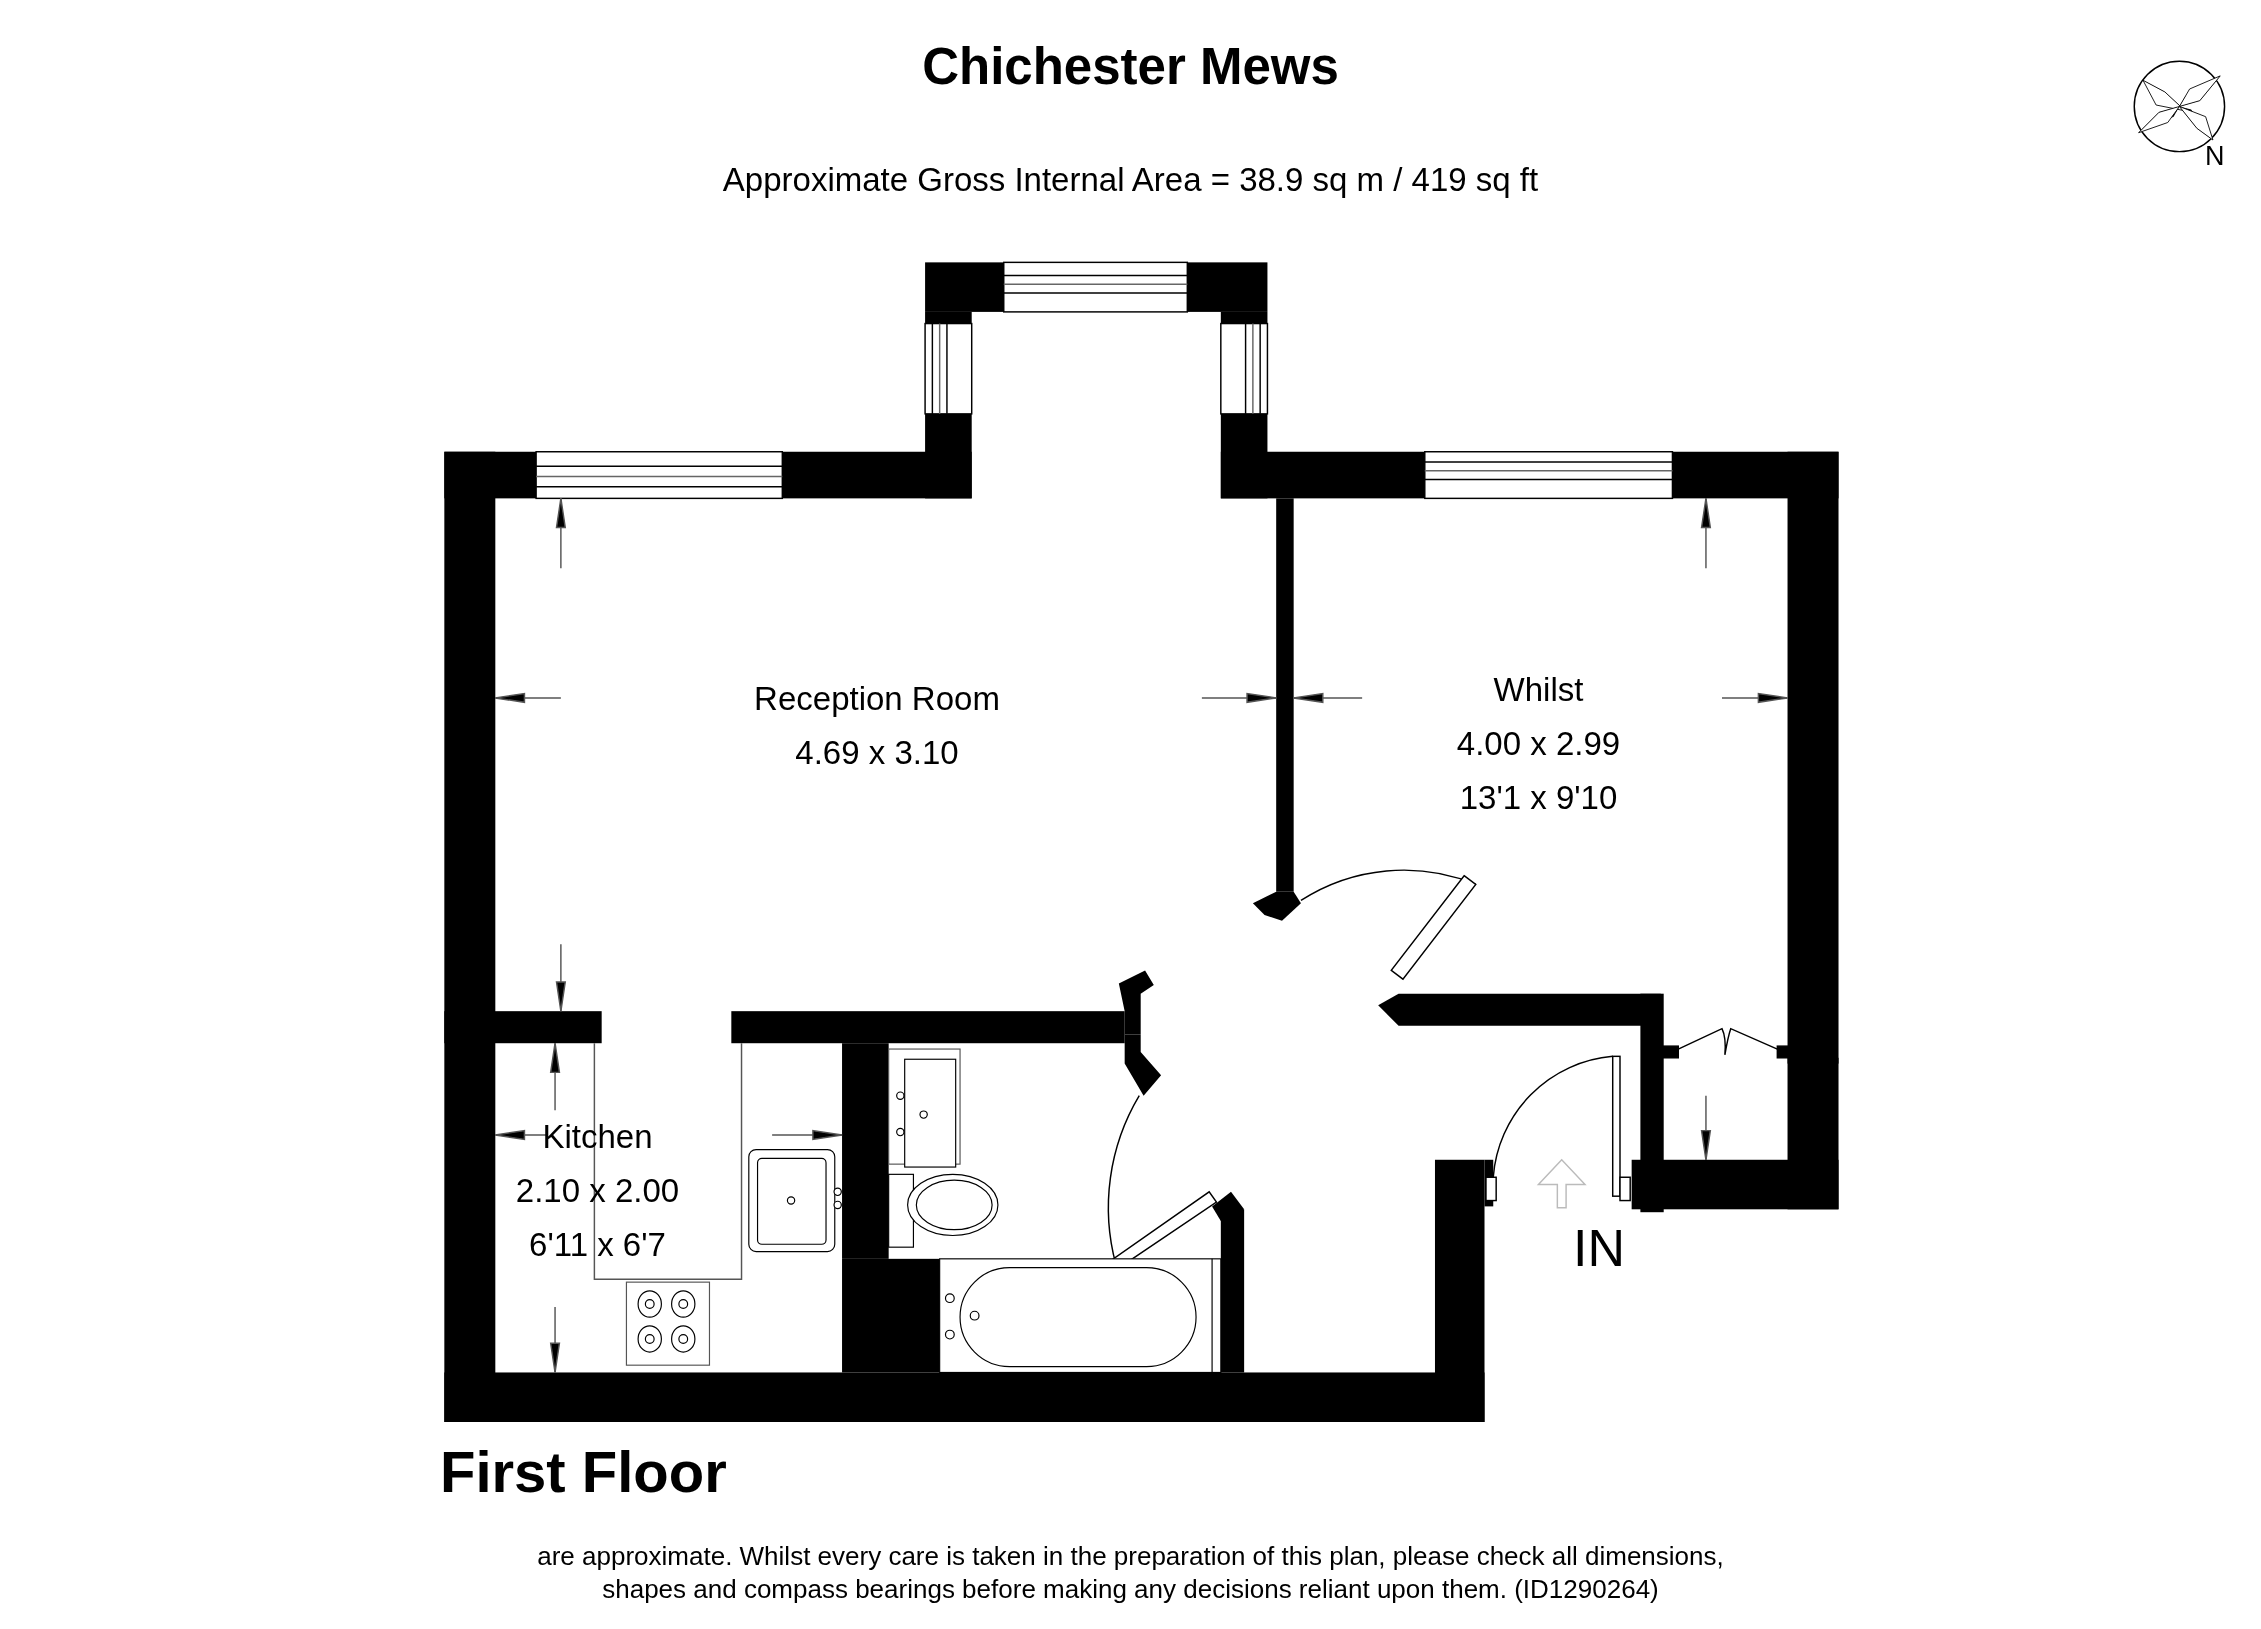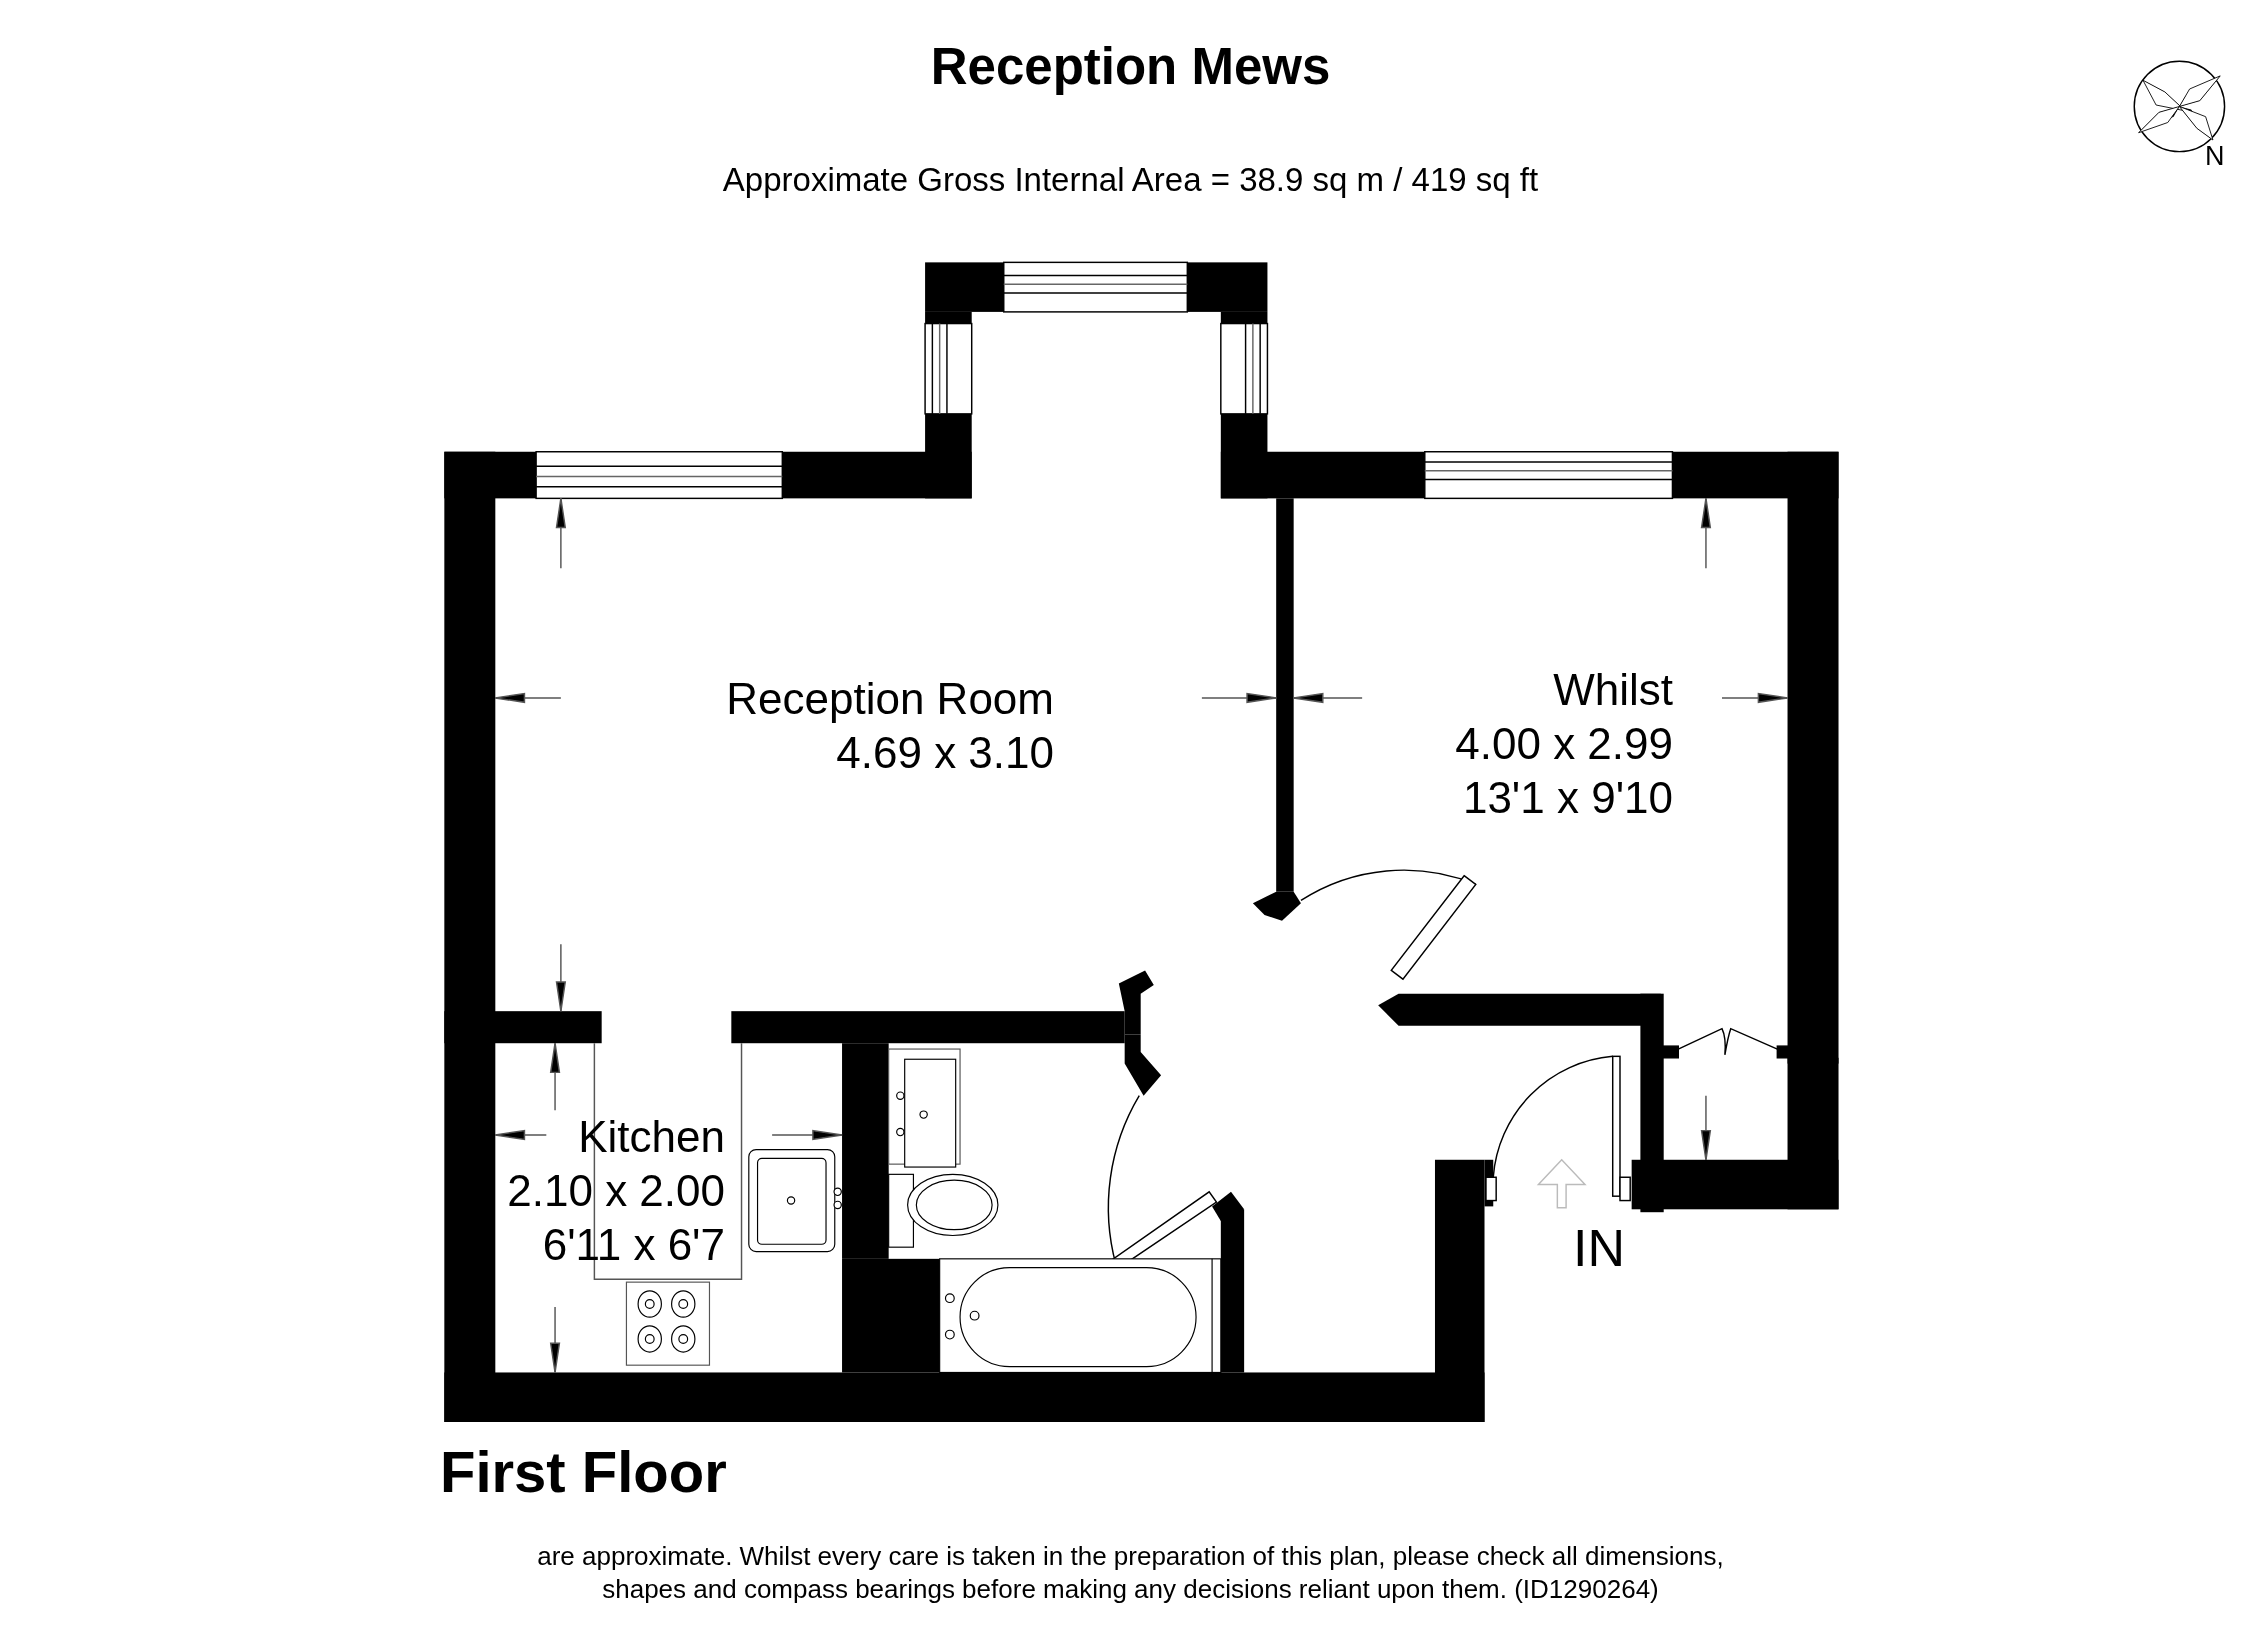--- a/index.html
+++ b/index.html
@@ -1,29 +1,29 @@
 <!DOCTYPE html>
 <html style="font-size:11.3px"><head>
 <meta charset="utf-8">
 <style>
   html, body { margin:0; padding:0; background:#ffffff; }
   body { width:2261px; height:1629px; position:relative; overflow:hidden; font-family:"Liberation Sans", sans-serif; color:#000; }
   svg.plan { position:absolute; left:0; top:0; width:2261px; height:1629px; }
   .title { position:absolute; left:0; width:2261px; top:37px; text-align:center; font-weight:bold; font-size:51px; letter-spacing:0px; }
   .subtitle { position:absolute; left:0; width:2261px; top:161px; text-align:center; font-size:33px; }
-  .room-label { position:absolute; text-align:right; font-size:44px; line-height:54px; }
+  .room-label { position:absolute; text-align:center; font-size:33px; line-height:54px; }
   .floor-label { position:absolute; left:440px; top:1438px; font-weight:bold; font-size:58px; }
   .disclaimer { position:absolute; left:0; width:2261px; top:1540px; text-align:center; font-size:26px; line-height:33px; }
   .in-label { position:absolute; left:1533px; top:1218px; font-size:52px;margin-left:40px; }
   .north-label { position:absolute; left:2205px; top:141px; font-size:27px; }
 </style>
 </head>
 <body>
 
-<div class="title">Reception Mews</div>
+<div class="title">Chichester Mews</div>
 <div class="subtitle">Approximate Gross Internal Area = 38.9 sq m / 419 sq ft</div>
 
 <svg class="plan" viewBox="0 0 1552 1118" xmlns="http://www.w3.org/2000/svg">
 
   <g>
     <circle cx="1496" cy="73" r="31" fill="none" stroke="#000" stroke-width="1"></circle>
     <polygon points="1471,55 1492,71 1500,76 1486,63" fill="#000"></polygon>
     <polygon points="1471,55 1486,63 1500,76 1480,72" fill="#fff" stroke="#000" stroke-width="0.6"></polygon>
     <polygon points="1524,52 1500,66 1496,73 1510,69" fill="#000"></polygon>
     <polygon points="1524,52 1510,69 1496,73 1503,61" fill="#fff" stroke="#000" stroke-width="0.6"></polygon>

